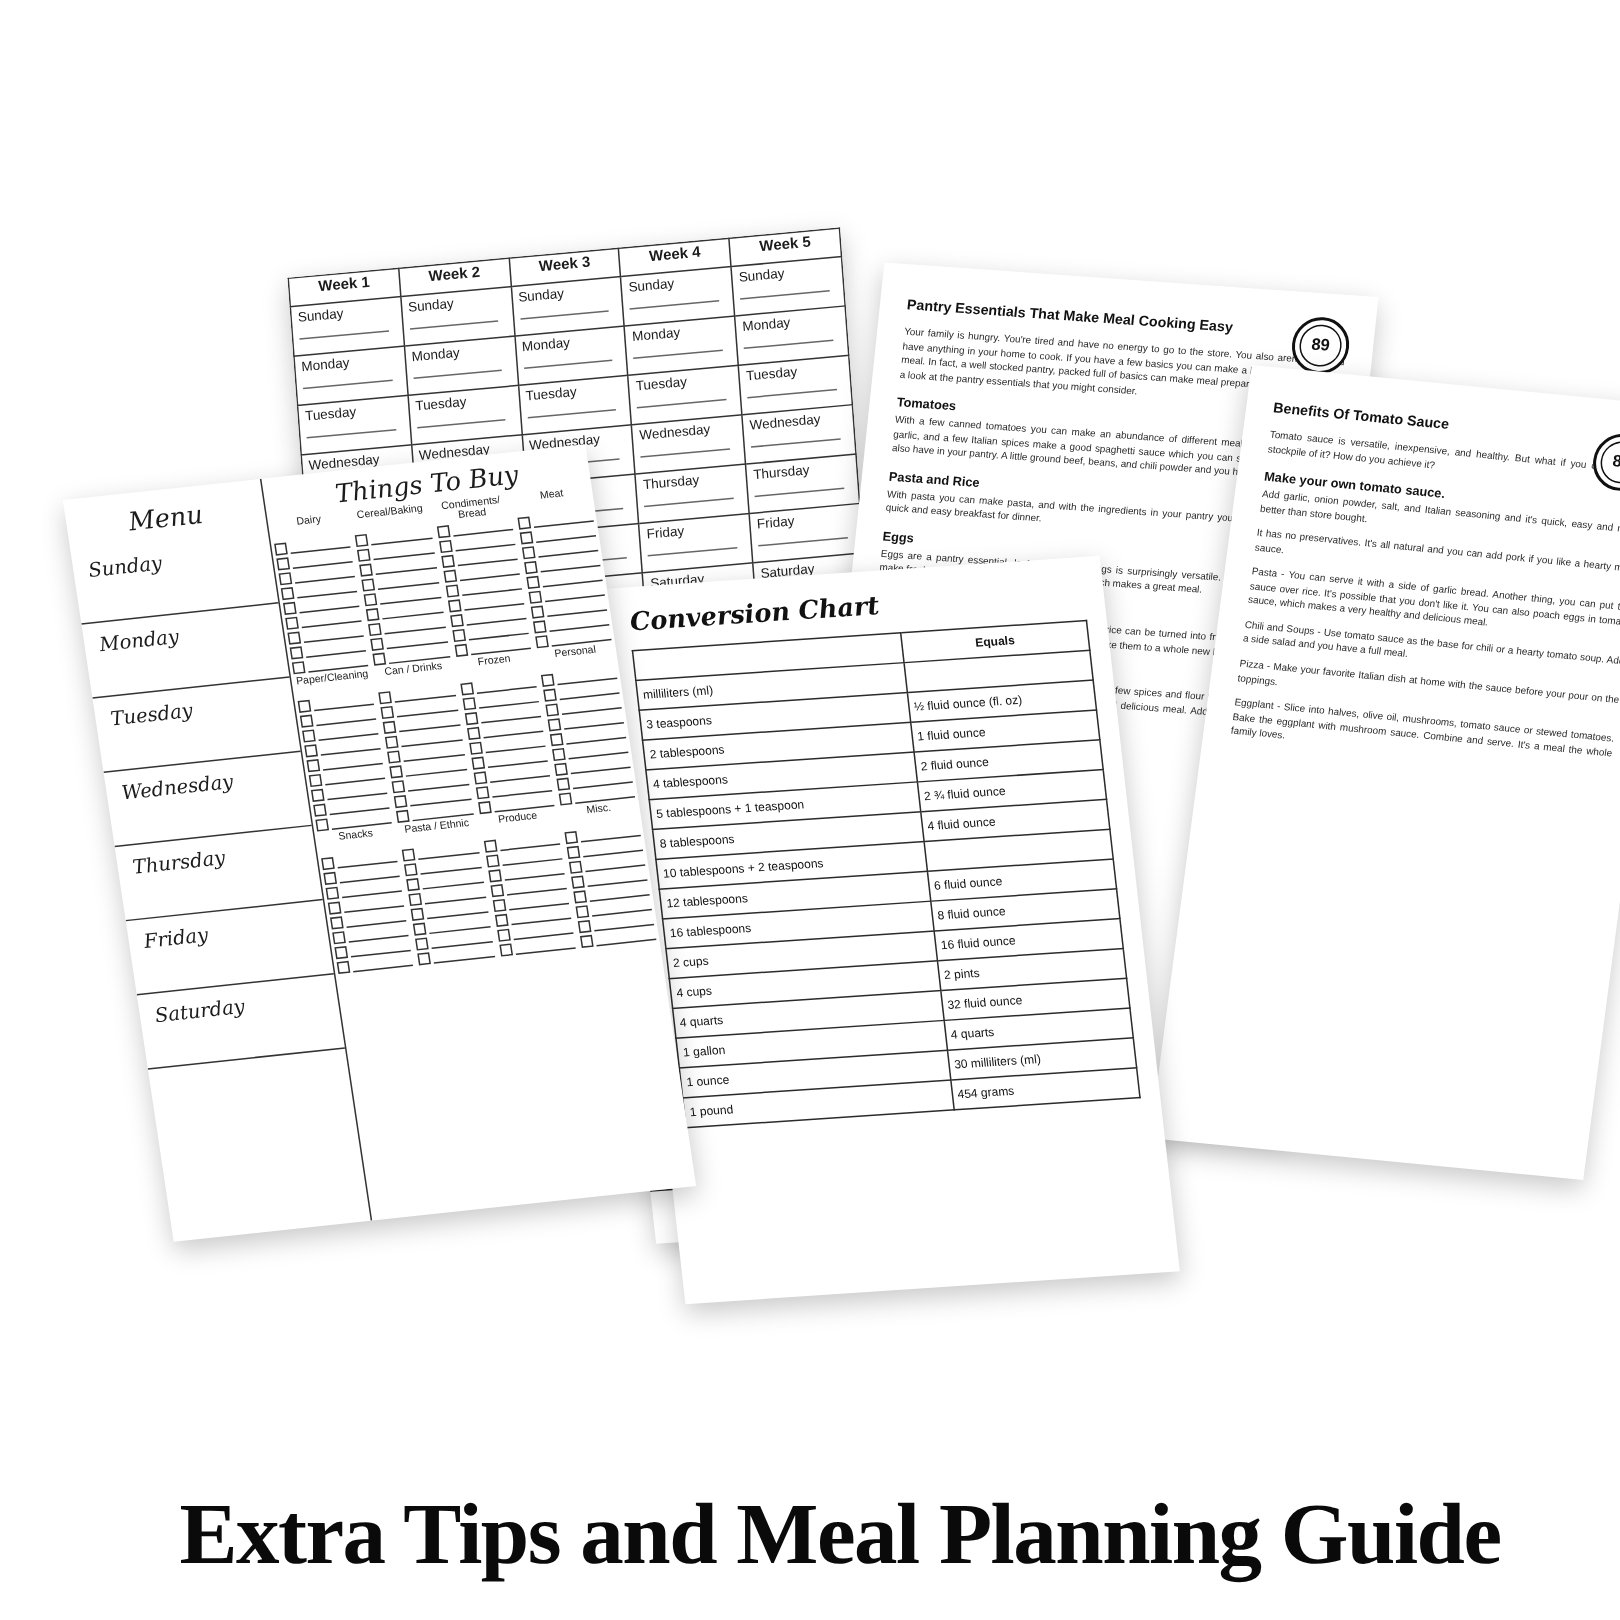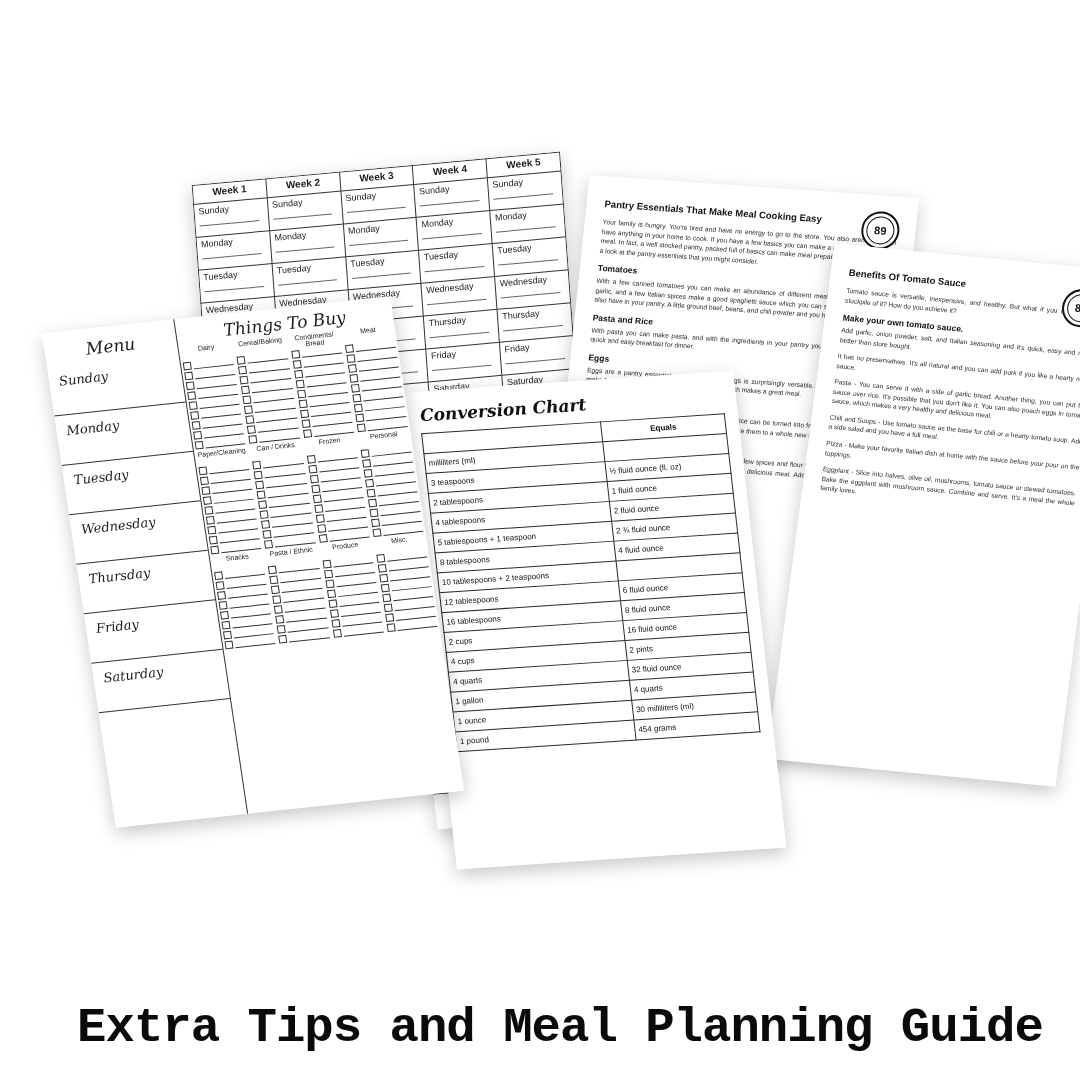--- a/index.html
+++ b/index.html
@@ -104,23 +104,23 @@
   .badge:before{
     content:"";position:absolute;width:26px;height:26px;border-radius:50%;border:1px solid #111;
   }
   .badge span{position:relative;z-index:2;}
   .tips{font-size:8px;font-weight:bold;color:#111;border-bottom:1px solid #111;display:inline-block;margin-top:6px;}
 
   
   .caption{
     position:absolute;left:0;right:0;bottom:24px;
     text-align:center;
-    font-family:Liberation Mono, monospace;
+    font-family:Liberation Serif, serif;
     font-weight:bold;
-    font-size:49px;
+    font-size:58px;
     letter-spacing:-1px;
     color:#0a0a0a;
     margin-left:40px;
   }
 </style>
 </head>
 <body>
 
 <div class="stage">
 

